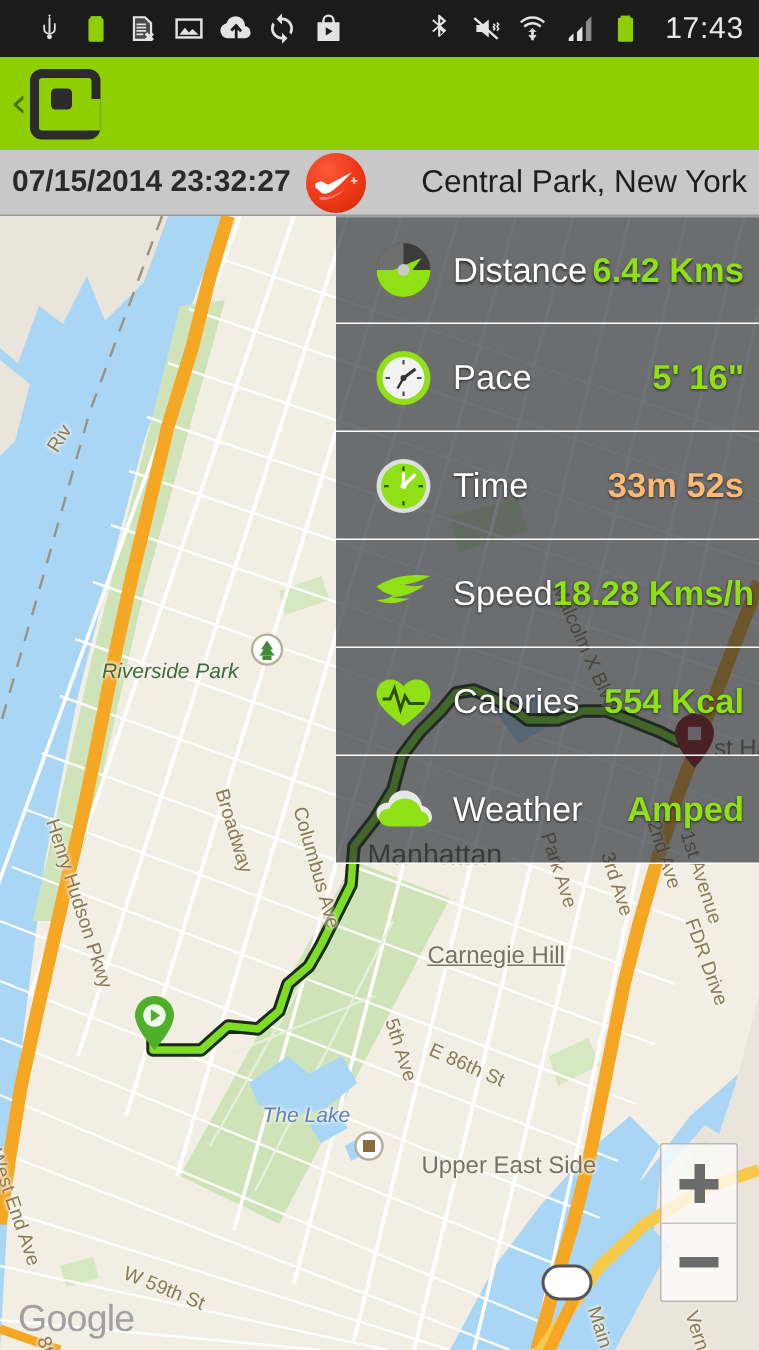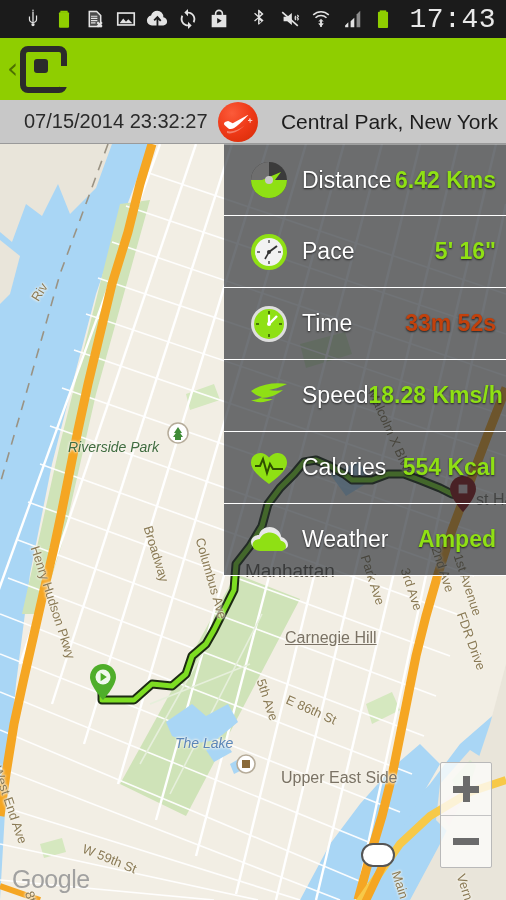--- a/index.html
+++ b/index.html
@@ -14,22 +14,22 @@
   
   .statusbar {
     position: absolute; top: 0; left: 0; width: 506px; height: 38px;
     background: #1b1b1b;
     display: flex; align-items: center;
   }
   .sb-left { display: flex; align-items: center; gap: 9px; padding-left: 22px; flex: 1; }
   .sb-right { display: flex; align-items: center; gap: 9px; padding-right: 10px; }
   .sb-ico { width: 22px; height: 24px; display: block; }
   .sb-clock {
-    color: #e8e8e8; font-size: 28px; letter-spacing: .5px;
-    padding-left: 6px; font-family: Liberation Mono, monospace; text-align: center;
+    color: #e8e8e8; font-size: 20px; letter-spacing: .5px;
+    padding-left: 6px; font-family: Liberation Sans, sans-serif; text-align: center;
   }
   .sb-batt-pct {
     position: absolute; font-size: 7px; color: #4e7a00;
     transform: translate(-19px, 7px); font-weight: bold;
   }
 
   
   .actionbar {
     position: absolute; top: 38px; left: 0; width: 506px; height: 62px;
     background: #8fce00;
@@ -53,21 +53,21 @@
     width: 7px; height: 21px; background: #8fce00;
   }
 
   
   .subheader {
     position: absolute; top: 100px; left: 0; width: 506px; height: 44px;
     background: #c8c8c8; border-bottom: 1px solid #9a9a9a;
     display: flex; align-items: center;
   }
   .sub-date {
-    font-size: 20px; color: #2a2a2a; padding-left: 24px; white-space: nowrap;
+    font-size: 20px; color: #2a2a2a; padding-left: 8px; white-space: nowrap; font-weight: bold;
   }
   .nike-badge {
     width: 40px; height: 40px; border-radius: 50%;
     margin-left: 10px; flex: none;
     background: radial-gradient(circle at 35% 28%, #fb5b3a 0%, #ef3a18 48%, #d42905 100%);
     position: relative; overflow: hidden;
   }
   .sub-loc {
     font-size: 21px; color: #1d1d1d; margin-left: auto; padding-right: 8px; white-space: nowrap;
   }
@@ -426,21 +426,21 @@
             <circle cx="21" cy="21" r="15" fill="#8fe014"></circle>
             <g stroke="#2f4f00" stroke-width="1.5">
               <path d="M21,8v3M21,31v3M8,21h3M31,21h3"></path>
             </g>
             <path d="M21,21 L29,13" stroke="#ffffff" stroke-width="2.4" fill="none"></path>
             <path d="M21,21 L21,12" stroke="#ffffff" stroke-width="2.2" fill="none"></path>
             <circle cx="21" cy="21" r="2" fill="#ffffff"></circle>
           </svg>
         </div>
         <div class="stat-label">Time</div>
-        <div class="stat-value" style="color: #c2410c;">33m 52s</div>
+        <div class="stat-value" style="color: #fdba74;">33m 52s</div>
       </div>
       <div class="stat-row">
         <div class="stat-ico">
           <svg viewBox="0 0 42 42">
             <path fill="#8fe014" d="M3,16c10,-7 24,-9 36,-7c-6,3 -12,5 -18,6c5,1 10,1 14,0c-6,5 -14,8 -22,8c4,1 8,1 12,1c-8,4 -16,4 -22,1c4,0 8,-1 11,-3c-4,-1 -8,-3 -11,-6z"></path>
           </svg>
         </div>
         <div class="stat-label">Speed</div>
         <div class="stat-value" style="color: rgb(143, 224, 20);">18.28 Kms/h</div>
       </div>

